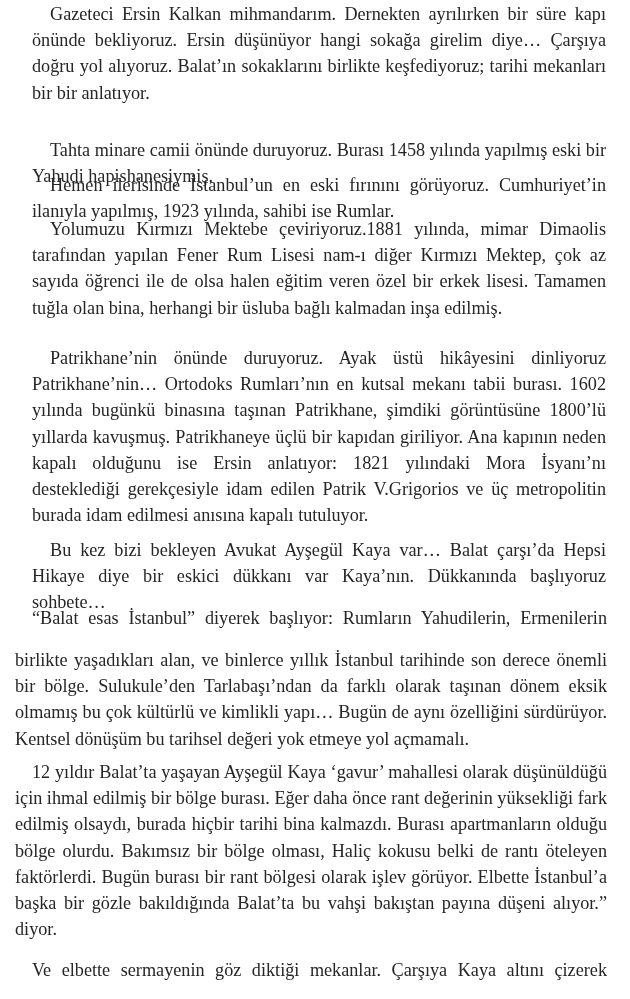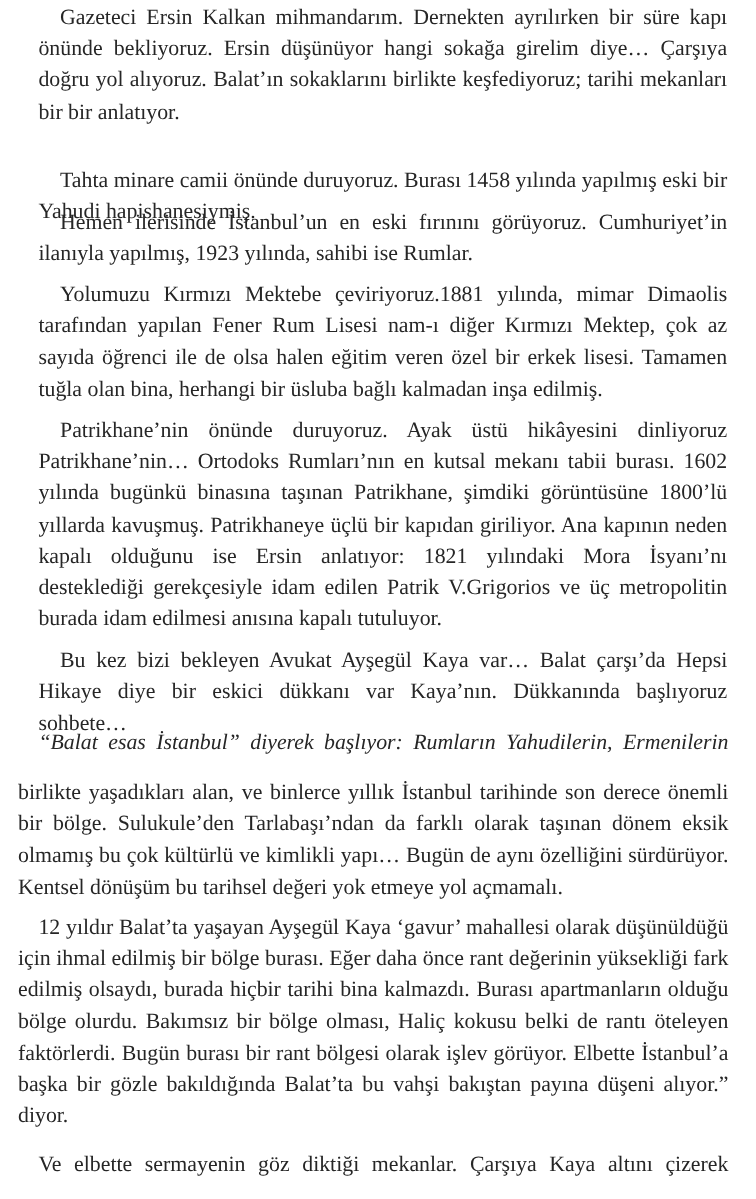--- a/index.html
+++ b/index.html
@@ -51,23 +51,23 @@
   }
 </style>
 </head>
 <body>
 
 <div class="page">
   <div class="upper">
     <p style="top:1px;">Gazeteci Ersin Kalkan mihmandarım. Dernekten ayrılırken bir süre kapı önünde bekliyoruz. Ersin düşünüyor hangi sokağa girelim diye… Çarşıya doğru yol alıyoruz. Balat’ın sokaklarını birlikte keşfediyoruz; tarihi mekanları bir bir anlatıyor.</p>
     <p style="top:113px;margin-top:24px;">Tahta minare camii önünde duruyoruz. Burası 1458 yılında yapılmış eski bir Yahudi hapishanesiymiş.</p>
     <p style="top:172px;">Hemen ilerisinde İstanbul’un en eski fırınını görüyoruz. Cumhuriyet’in ilanıyla yapılmış, 1923 yılında, sahibi ise Rumlar.</p>
-    <p style="top:232px;">Yolumuzu Kırmızı Mektebe çeviriyoruz.1881 yılında, mimar Dimaolis tarafından yapılan Fener Rum Lisesi nam-ı diğer Kırmızı Mektep, çok az sayıda öğrenci ile de olsa halen eğitim veren özel bir erkek lisesi. Tamamen tuğla olan bina, herhangi bir üsluba bağlı kalmadan inşa edilmiş.</p>
+    <p style="top:216px;">Yolumuzu Kırmızı Mektebe çeviriyoruz.1881 yılında, mimar Dimaolis tarafından yapılan Fener Rum Lisesi nam-ı diğer Kırmızı Mektep, çok az sayıda öğrenci ile de olsa halen eğitim veren özel bir erkek lisesi. Tamamen tuğla olan bina, herhangi bir üsluba bağlı kalmadan inşa edilmiş.</p>
     <p style="top:345px;">Patrikhane’nin önünde duruyoruz. Ayak üstü hikâyesini dinliyoruz Patrikhane’nin… Ortodoks Rumları’nın en kutsal mekanı tabii burası. 1602 yılında bugünkü binasına taşınan Patrikhane, şimdiki görüntüsüne 1800’lü yıllarda kavuşmuş. Patrikhaneye üçlü bir kapıdan giriliyor. Ana kapının neden kapalı olduğunu ise Ersin anlatıyor: 1821 yılındaki Mora İsyanı’nı desteklediği gerekçesiyle idam edilen Patrik V.Grigorios ve üç metropolitin burada idam edilmesi anısına kapalı tutuluyor.</p>
     <p style="top:537px;">Bu kez bizi bekleyen Avukat Ayşegül Kaya var… Balat çarşı’da Hepsi Hikaye diye bir eskici dükkanı var Kaya’nın. Dükkanında başlıyoruz sohbete…</p>
   </div>
   <div class="lower">
-    <div class="p-quote-lead" style="top:605px; font-size:18.2px; line-height:26.2px;font-style:italic;">“Balat esas İstanbul” diyerek başlıyor: Rumların Yahudilerin, Ermenilerin</div>
+    <div class="p-quote-lead" style="top:605px; font-size:18.2px; line-height:26.2px;">“Balat esas İstanbul” diyerek başlıyor: Rumların Yahudilerin, Ermenilerin</div>
     <p style="top:647px; text-indent:0;">birlikte yaşadıkları alan, ve binlerce yıllık İstanbul tarihinde son derece önemli bir bölge. Sulukule’den Tarlabaşı’ndan da farklı olarak taşınan dönem eksik olmamış bu çok kültürlü ve kimlikli yapı… Bugün de aynı özelliğini sürdürüyor. Kentsel dönüşüm bu tarihsel değeri yok etmeye yol açmamalı.</p>
     <p style="top:759px;">12 yıldır Balat’ta yaşayan Ayşegül Kaya ‘gavur’ mahallesi olarak düşünüldüğü için ihmal edilmiş bir bölge burası. Eğer daha önce rant değerinin yüksekliği fark edilmiş olsaydı, burada hiçbir tarihi bina kalmazdı. Burası apartmanların olduğu bölge olurdu. Bakımsız bir bölge olması, Haliç kokusu belki de rantı öteleyen faktörlerdi. Bugün burası bir rant bölgesi olarak işlev görüyor. Elbette İstanbul’a başka bir gözle bakıldığında Balat’ta bu vahşi bakıştan payına düşeni alıyor.” diyor.</p>
     <p style="top:957px; text-align-last:justify;">Ve elbette sermayenin göz diktiği mekanlar. Çarşıya Kaya altını çizerek</p>
   </div>
 </div>
 
 </body></html>

